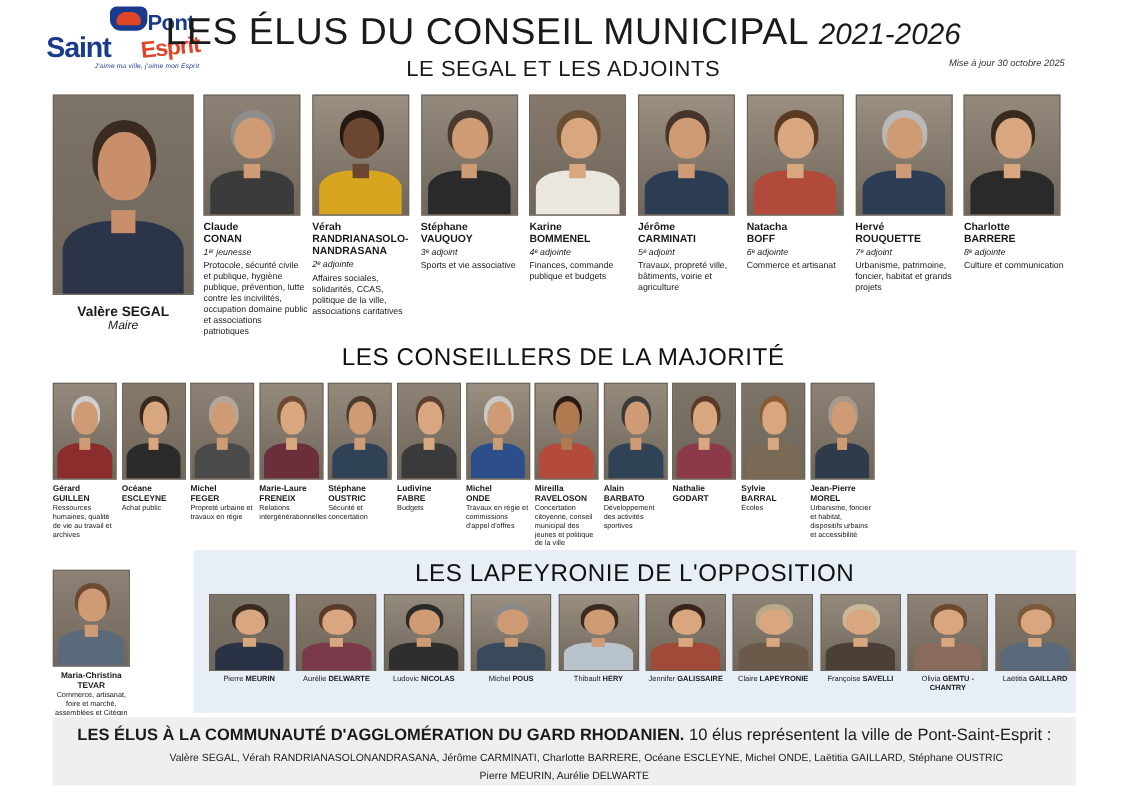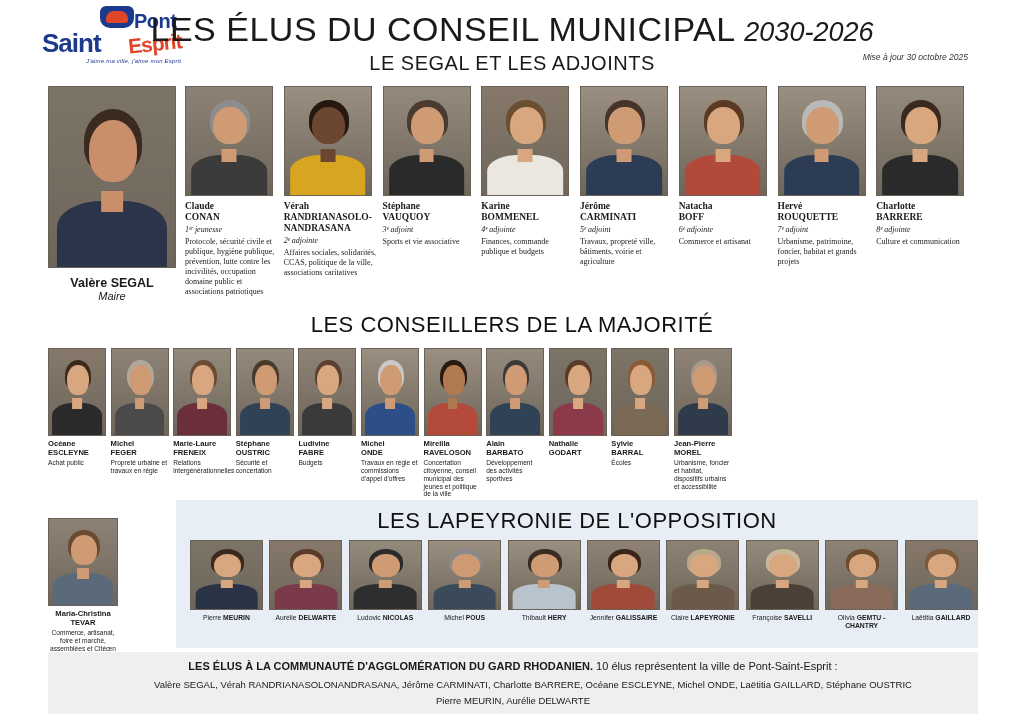--- a/index.html
+++ b/index.html
@@ -75,21 +75,21 @@
   .nm { font-weight:bold; }
   .role { font-style:italic; }
   
   .mayor { position:absolute; left:48px; top:86px; width:128px; }
   .mayor .ph { width:128px; height:182px; }
   .mayor .caption { text-align:center; margin-top:8px; }
   .mayor .caption .nm { font-size:12.5px; }
   .mayor .caption .role { font-size:11px; }
   
   .adjoints { position:absolute; left:185px; top:86px; width:790px; display:flex; gap:0px; }
-  .adj { width:96px; margin-right:4px;font-family:Liberation Serif, serif; }
+  .adj { width:96px; margin-right:4px; }
   .adj .ph { width:88px; height:110px; }
   .adj .nm { font-size:9.5px; line-height:11px; margin-top:5px; }
   .adj .role { font-size:8px; margin-top:2px; }
   .adj .dom { font-size:8px; line-height:10px; margin-top:3px; }
   
   .maj-title { position:absolute; left:0; right:0; top:312px; }
   .majorite { position:absolute; left:48px; top:348px; width:930px; display:flex; }
   .mj { width:58px; margin-right:4.6px; }
   .mj .ph { width:58px; height:88px; }
   .mj .nm { font-size:7.6px; line-height:8.6px; margin-top:4px; }
@@ -108,39 +108,39 @@
   .opposition { position:absolute; left:14px; top:40px; display:flex; }
   .op { width:73px; margin-right:6.4px; }
   .op .ph { width:73px; height:70px; }
   .op .nm { font-size:6.8px; line-height:8px; margin-top:4px; text-align:center; font-weight:normal;}
   .op .nm b { font-weight:bold; }
   
   .footer {
     position:absolute; left:48px; top:652px; width:930px; height:62px;
     background:#efefef; padding-top:8px; text-align:center;
   }
-  .footer .l1 { font-size:11px; font-weight:bold; }
+  .footer .l1 { font-size:15px; font-weight:bold; }
   .footer .l1 span.reg { font-weight:normal; }
   .footer .l2 { font-size:9.5px; margin-top:7px;padding-left:40px; }
   .footer .l3 { font-size:9.5px; margin-top:5px; }
 </style>
 </head>
 <body>
 
 <div class="header">
   <div class="logo">
     <div class="logo-mark"></div>
     <div class="logo-pont">Pont</div>
     <div class="logo-saint">Saint</div>
     <div class="logo-esprit">Esprit</div>
     <div class="logo-tag">J'aime ma ville, j'aime mon Esprit</div>
   </div>
   <div class="main-title">
     <span>LES ÉLUS DU CONSEIL MUNICIPAL</span>
-    <span class="years">2030-2026</span>
+    <span class="years">2021-2026</span>
   </div>
   <div class="sub-title">LE SEGAL ET LES ADJOINTS</div>
   <div class="update-note">Mise à jour 30 octobre 2025</div>
 </div>
 
 <div class="mayor">
   <div class="ph" id="mayor-photo">
       <div class="bg" style="background:linear-gradient(180deg,#7d7468 0%, #6f665b 100%)"></div>
       <div class="body" style="width:110.08px;height:65.52px;bottom:0;background:#2b3448"></div>
       <div class="hair" style="width:58.88px;height:65.52px;left:34.56px;top:21.84px;background:#3a2a20"></div>
@@ -249,20 +249,31 @@
       <div class="nm">Charlotte<br>BARRERE</div>
       <div class="role">8ᵉ adjointe</div>
       <div class="dom">Culture et communication</div>
     </div>
   </div>
 
 <div class="band-title maj-title">LES CONSEILLERS DE LA MAJORITÉ</div>
 <div class="majorite" id="majority-row">
     <div class="mj">
       <div class="ph">
+        <div class="bg" style="background:linear-gradient(180deg,#948a7c 0%, #6f665b 100%)"></div>
+        <div class="body" style="width:49.88px;height:31.68px;bottom:0;background:#8c2d2d"></div>
+        <div class="hair" style="width:26.68px;height:31.68px;left:15.66px;top:10.559999999999999px;background:#cfcfcf"></div>
+        <div class="head" style="width:22.04px;height:29.92px;left:17.98px;top:15.84px;background:#cf9b74"></div>
+        <div class="body" style="width:9.860000000000001px;height:10.559999999999999px;bottom:26.4px;background:#cf9b74;border-radius:0"></div>
+      </div>
+      <div class="nm">Gérard<br>GUILLEN</div>
+      <div class="dom">Ressources humaines, qualité de vie au travail et archives</div>
+    </div>
+    <div class="mj">
+      <div class="ph">
         <div class="bg" style="background:linear-gradient(180deg,#86796b 0%, #6f665b 100%)"></div>
         <div class="body" style="width:49.88px;height:31.68px;bottom:0;background:#2a2a2a"></div>
         <div class="hair" style="width:26.68px;height:31.68px;left:15.66px;top:10.559999999999999px;background:#3a2a1e"></div>
         <div class="head" style="width:22.04px;height:29.92px;left:17.98px;top:15.84px;background:#d8a77f"></div>
         <div class="body" style="width:9.860000000000001px;height:10.559999999999999px;bottom:26.4px;background:#d8a77f;border-radius:0"></div>
       </div>
       <div class="nm">Océane<br>ESCLEYNE</div>
       <div class="dom">Achat public</div>
     </div>
     <div class="mj">

